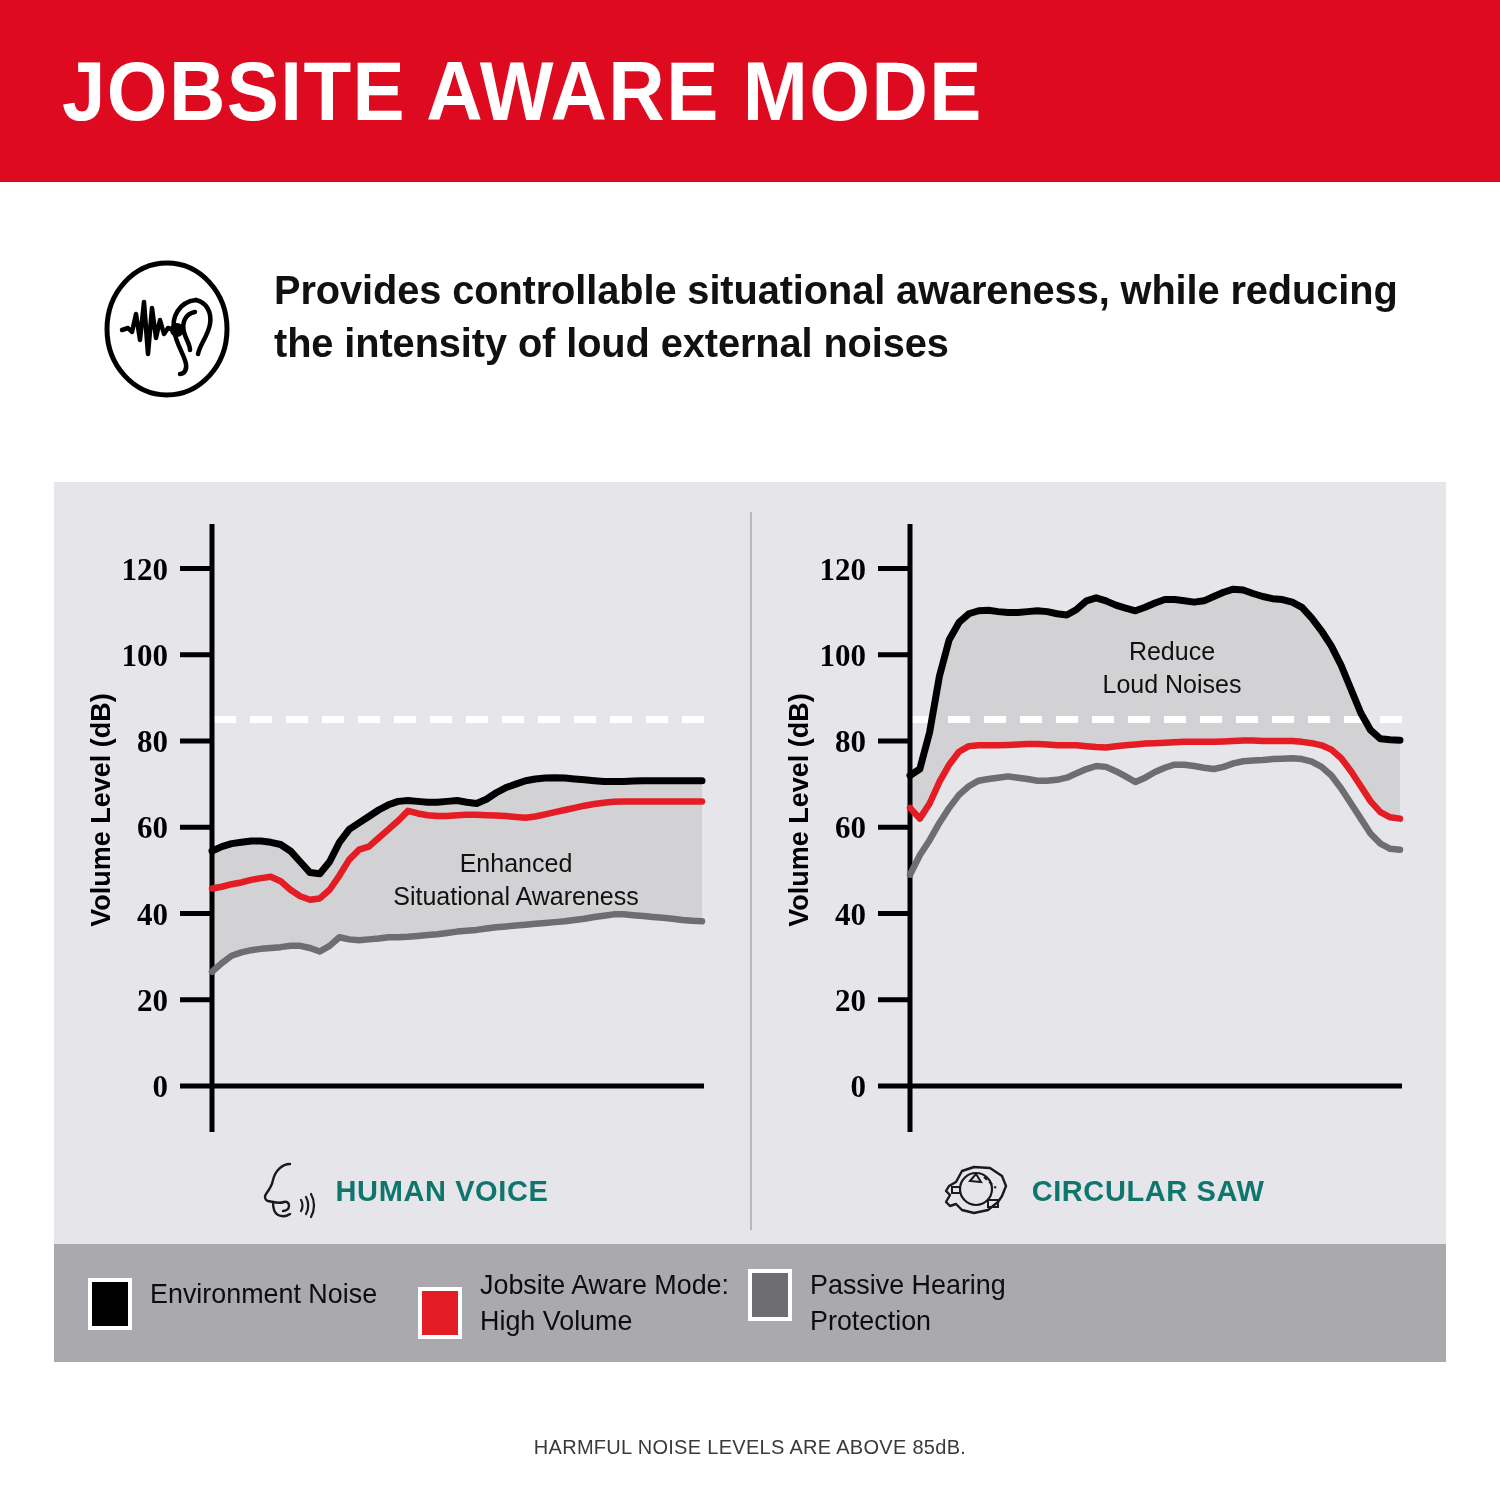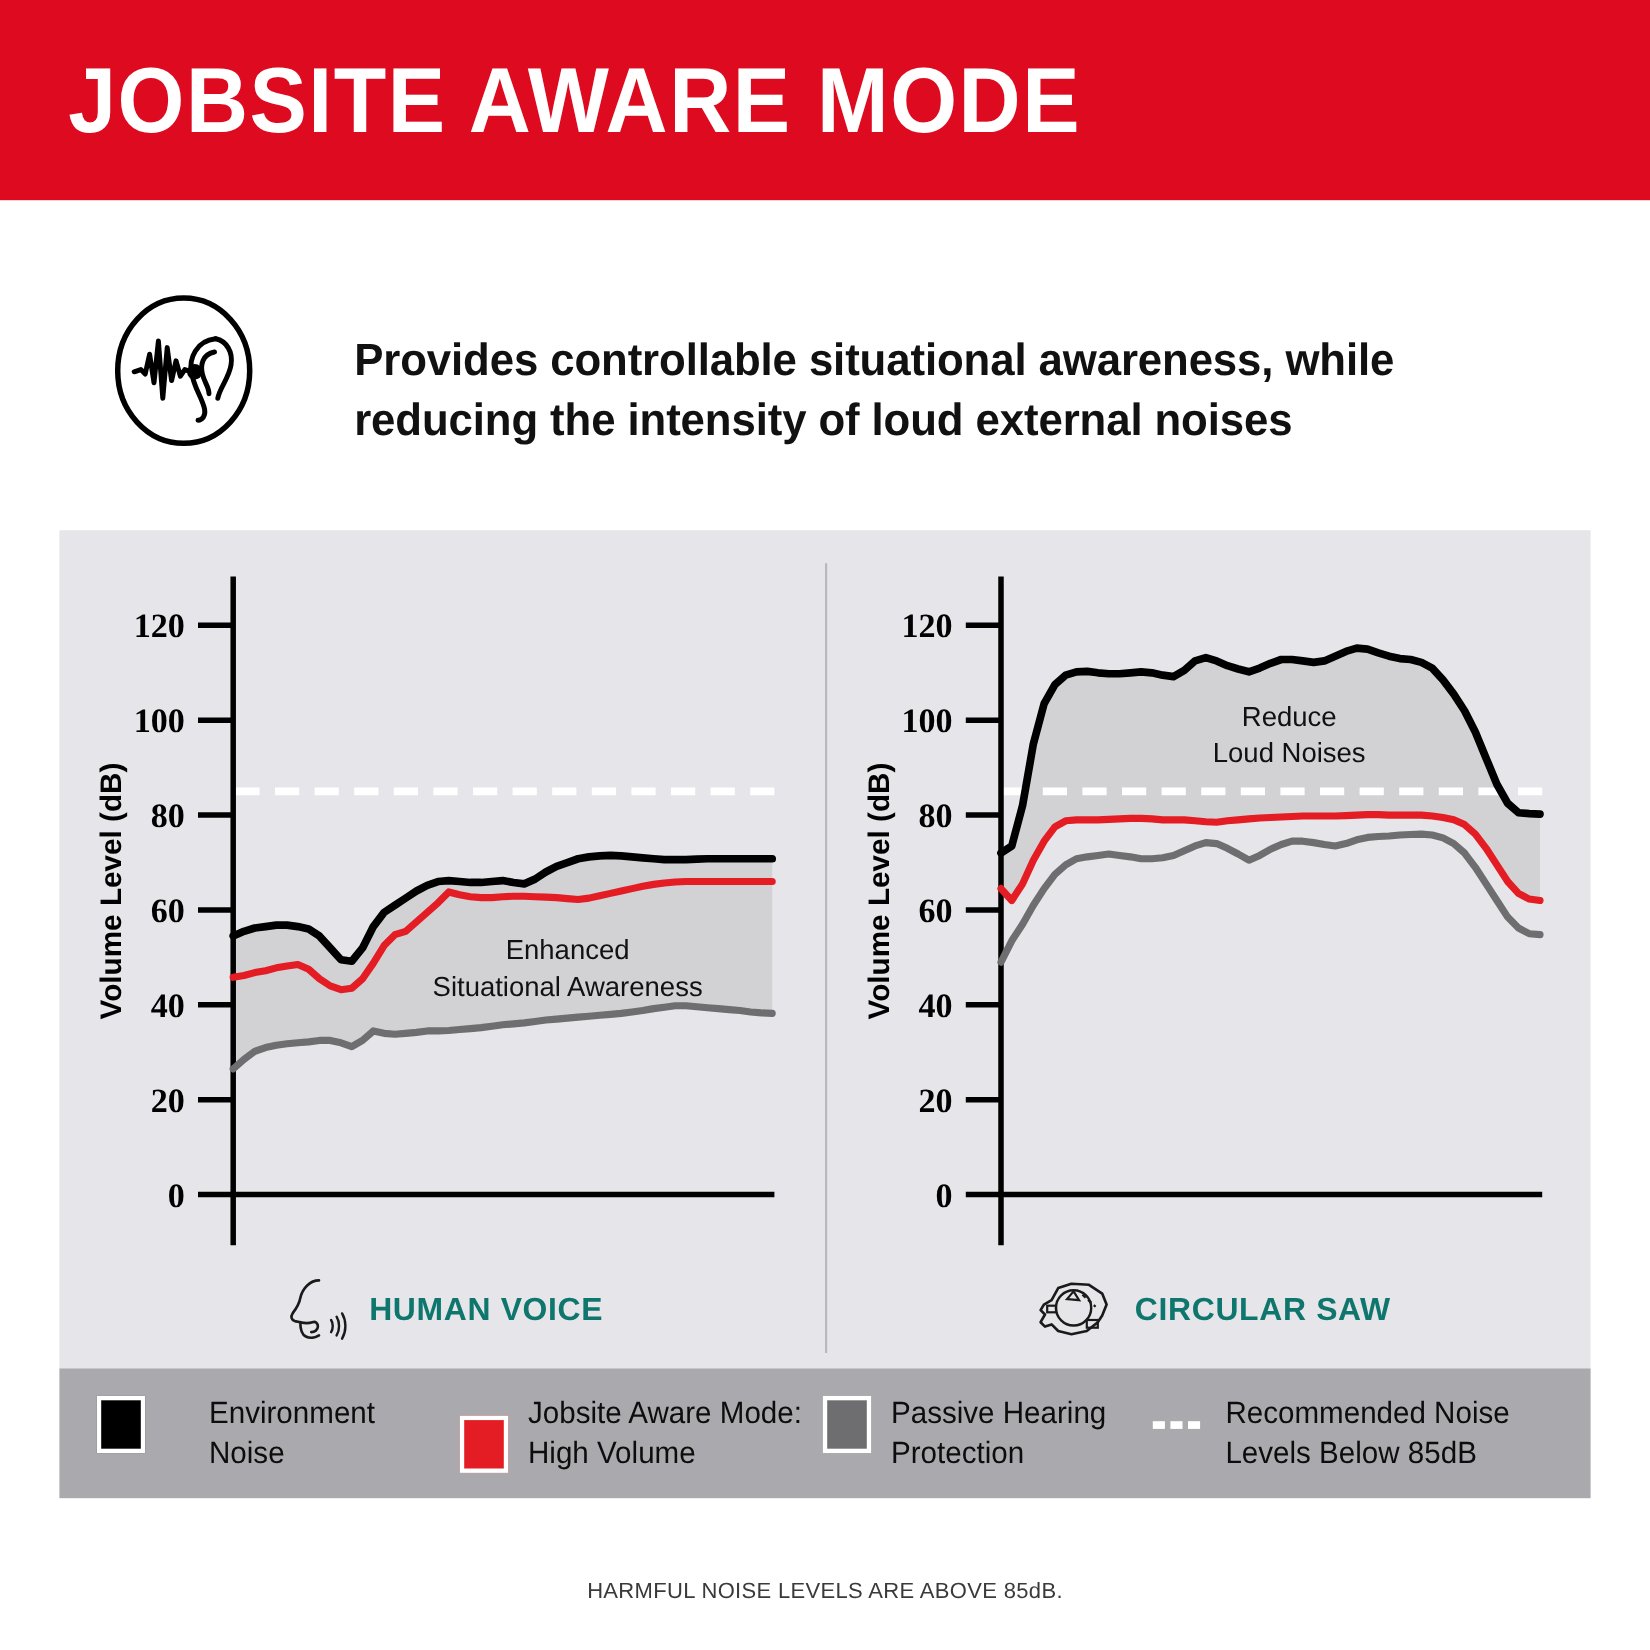--- a/index.html
+++ b/index.html
@@ -33,21 +33,21 @@
     line-height: 1;
     transform: scaleX(0.93);
     transform-origin: left center;
     white-space: nowrap;
   }
 
   
   #intro-row {
     position: absolute; left: 100px; top: 258px;
     width: 1340px; height: 150px;
-    display: flex; align-items: flex-end; gap: 48px;
+    display: flex; align-items: flex-start;
   }
   #ear-wave-icon { flex: 0 0 auto; width: 134px; height: 142px; }
   #intro-text {
     margin-left: 40px; margin-top: 6px;
     font-family: "Liberation Sans Narrow", "Liberation Sans", sans-serif;
     font-weight: 700;
     font-size: 41px;
     line-height: 1.30;
     color: #111111;
     letter-spacing: -0.1px;
@@ -132,21 +132,21 @@
     margin-left: 18px;
     font-family: "Liberation Sans Narrow", "Liberation Sans", sans-serif;
     font-weight: 400;
     font-size: 28px;
     line-height: 1.28;
     color: #0d0d0d;
     white-space: pre-line;
     transform: scaleX(0.96);
     transform-origin: left top;
   }
-  #legend-item-0 { margin-left: 34px; width: 330px; gap: 40px; }
+  #legend-item-0 { margin-left: 34px; width: 330px; }
   #legend-item-1 { width: 330px; align-items: flex-end; }
   #legend-item-2 { width: 300px; }
   #legend-item-3 { width: 340px; }
 
   
   #footer-note {
     position: absolute; left: 0; top: 1436px;
     width: 1500px;
     text-align: center;
     font-family: "Liberation Sans", sans-serif;
@@ -268,26 +268,17 @@
     <div class="legend-item" id="legend-item-1">
       <div class="legend-swatch" style="background:#E41C24"></div>
       <div class="legend-label">Jobsite Aware Mode:
 High Volume</div>
     </div>
     <div class="legend-item" id="legend-item-2">
       <div class="legend-swatch" style="background:#6E6E70"></div>
       <div class="legend-label">Passive Hearing
 Protection</div>
     </div>
-    <div class="legend-item" id="legend-item-3">
-      <div class="legend-dash">
-          <i></i>
-          <i></i>
-          <i></i>
-        </div>
-      <div class="legend-label">Recommended Noise
-Levels Below 85dB</div>
-    </div>
   </div>
 
   <div id="footer-note">HARMFUL NOISE LEVELS ARE ABOVE 85dB.</div>
 
 </div>
 
 </body></html>

